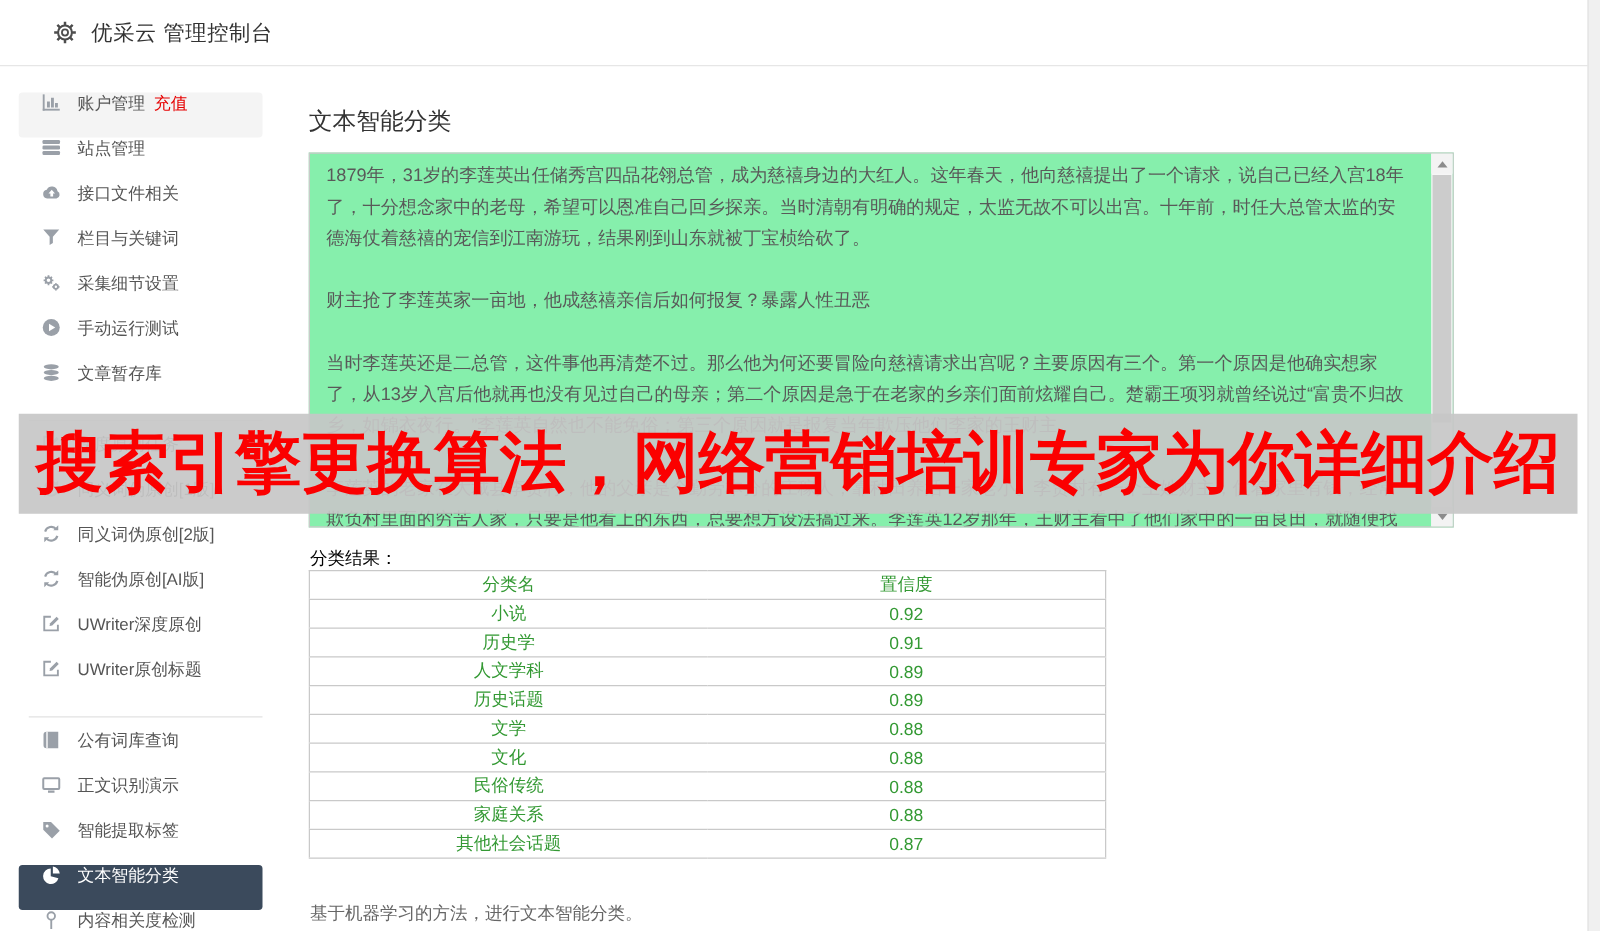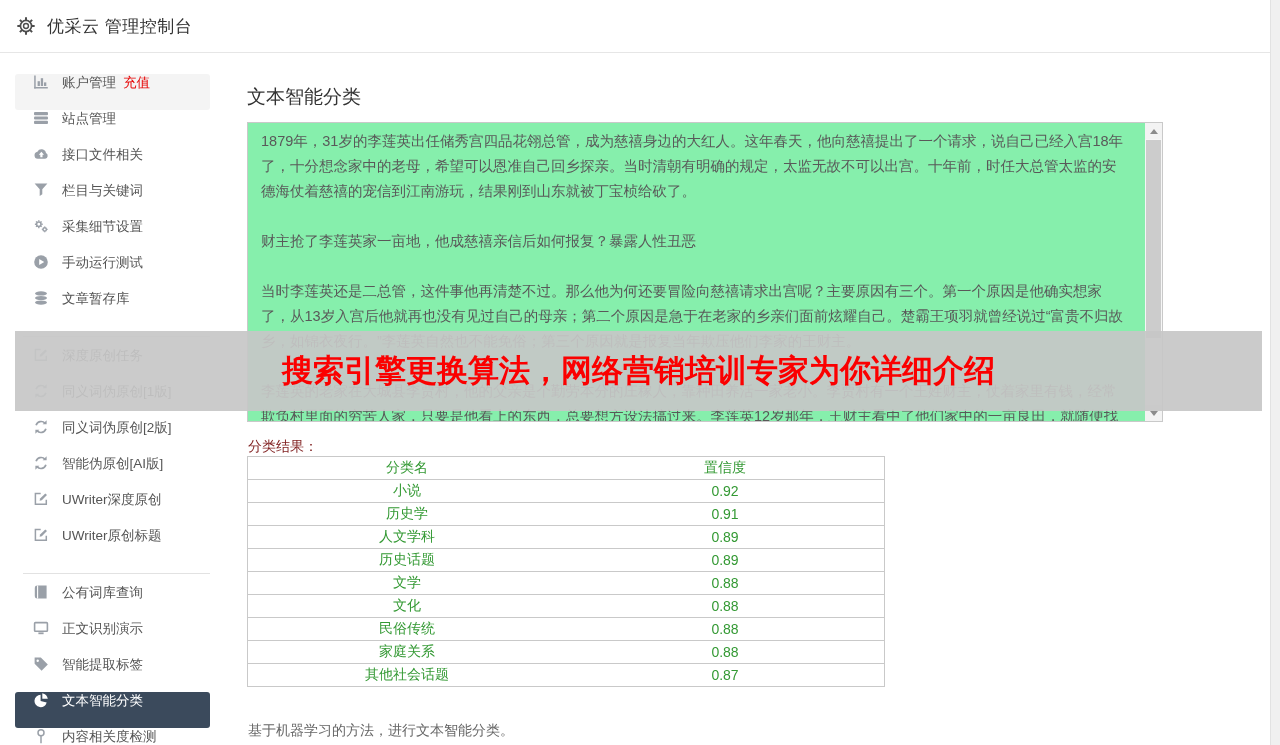--- a/index.html
+++ b/index.html
@@ -2,21 +2,21 @@
 <html><head>
 <meta charset="utf-8">
 <style>
   html,body{margin:0;padding:0;overflow:hidden}
   body{
     width:1280px;height:745px;position:relative;background:#fff;
     font-family:"Liberation Sans","DejaVu Sans",sans-serif;color:#333;
   }
   
   .header{position:absolute;left:0;top:0;width:1280px;height:53px;background:#fff;
-    border-bottom:1px solid #e6e6e6;display:flex;align-items:center;box-sizing:border-box;padding-left:16px}
+    border-bottom:1px solid #e6e6e6;display:flex;align-items:center;box-sizing:border-box;padding-left:42px}
   .header .gear{width:20px;height:20px;color:#4d4d4d;margin-right:11px}
   .header .gear svg{width:20px;height:20px;display:block}
   .header-title{font-size:17px;color:#333;letter-spacing:.5px}
   
   .sidebar{position:absolute;left:15px;top:74px;width:195px}
   .side-item{height:36px;display:flex;align-items:flex-start;box-sizing:border-box;
     padding-left:18px;font-size:13.5px;color:#555;cursor:pointer;border-radius:3px;white-space:nowrap}
   .side-item .icon{width:16px;height:16px;margin-right:13px;color:#9aa0a8;flex:none}
   .side-item .icon svg{width:16px;height:16px;display:block}
   .side-item.hl{background:#f4f4f4}
@@ -29,30 +29,30 @@
   .textbox{position:absolute;left:247px;top:122px;width:916px;height:300px;background:#86efac;
     border:1px solid #c9c9c9;box-sizing:border-box;padding:6px 34px 6px 13px;overflow:hidden;
     font-size:14.5px;line-height:25px;color:#595959;word-break:break-all}
   .textbox p{margin:0 0 25px}
   .tb-scroll{position:absolute;left:1145px;top:123px;width:17px;height:298px;background:#f6f6f6}
   .sb-btn{position:absolute;left:0;width:17px;height:16px;display:flex;align-items:center;justify-content:center;background:#f3f3f3}
   .sb-btn.up{top:0}.sb-btn.down{bottom:0}
   .tri-up{width:0;height:0;border-left:4px solid transparent;border-right:4px solid transparent;border-bottom:5px solid #8c8c8c}
   .tri-down{width:0;height:0;border-left:4px solid transparent;border-right:4px solid transparent;border-top:5px solid #8c8c8c}
   .sb-thumb{position:absolute;left:1px;top:17px;width:15px;height:198px;background:#ccc}
-  .results-label{position:absolute;left:248px;top:438px;font-size:14px;color:#7f1d1d}
+  .results-label{position:absolute;left:248px;top:438px;font-size:14px;color:#000000}
   .results-table{position:absolute;left:247px;top:456px;width:638px;border-collapse:collapse;
     border:1px solid #c9c9c9;table-layout:fixed}
   .results-table th,.results-table td{height:22px;font-size:14px;font-weight:normal;color:#339933;
     text-align:center;border-bottom:1px solid #c9c9c9;padding:0}
   .footer-note{position:absolute;left:248px;top:722px;font-size:14px;color:#666}
   
   .overlay-band{position:absolute;left:15px;top:331px;width:1247px;height:80px;
     background:rgba(199,199,199,.92);display:flex;align-items:center;justify-content:center;z-index:50}
-  .overlay-text{font-size:31px;font-weight:bold;color:#fb0000;white-space:nowrap}
+  .overlay-text{font-size:53px;font-weight:bold;color:#fb0000;white-space:nowrap}
   
   .page-scrollbar{position:absolute;right:0;top:0;width:10px;height:745px;background:#f0f0f0;
     border-left:1px solid #e2e2e2;box-sizing:border-box;z-index:60}
 </style>
 </head>
 <body>
 
 <div class="header">
   <span class="gear">
     <svg viewBox="0 0 18 18">

